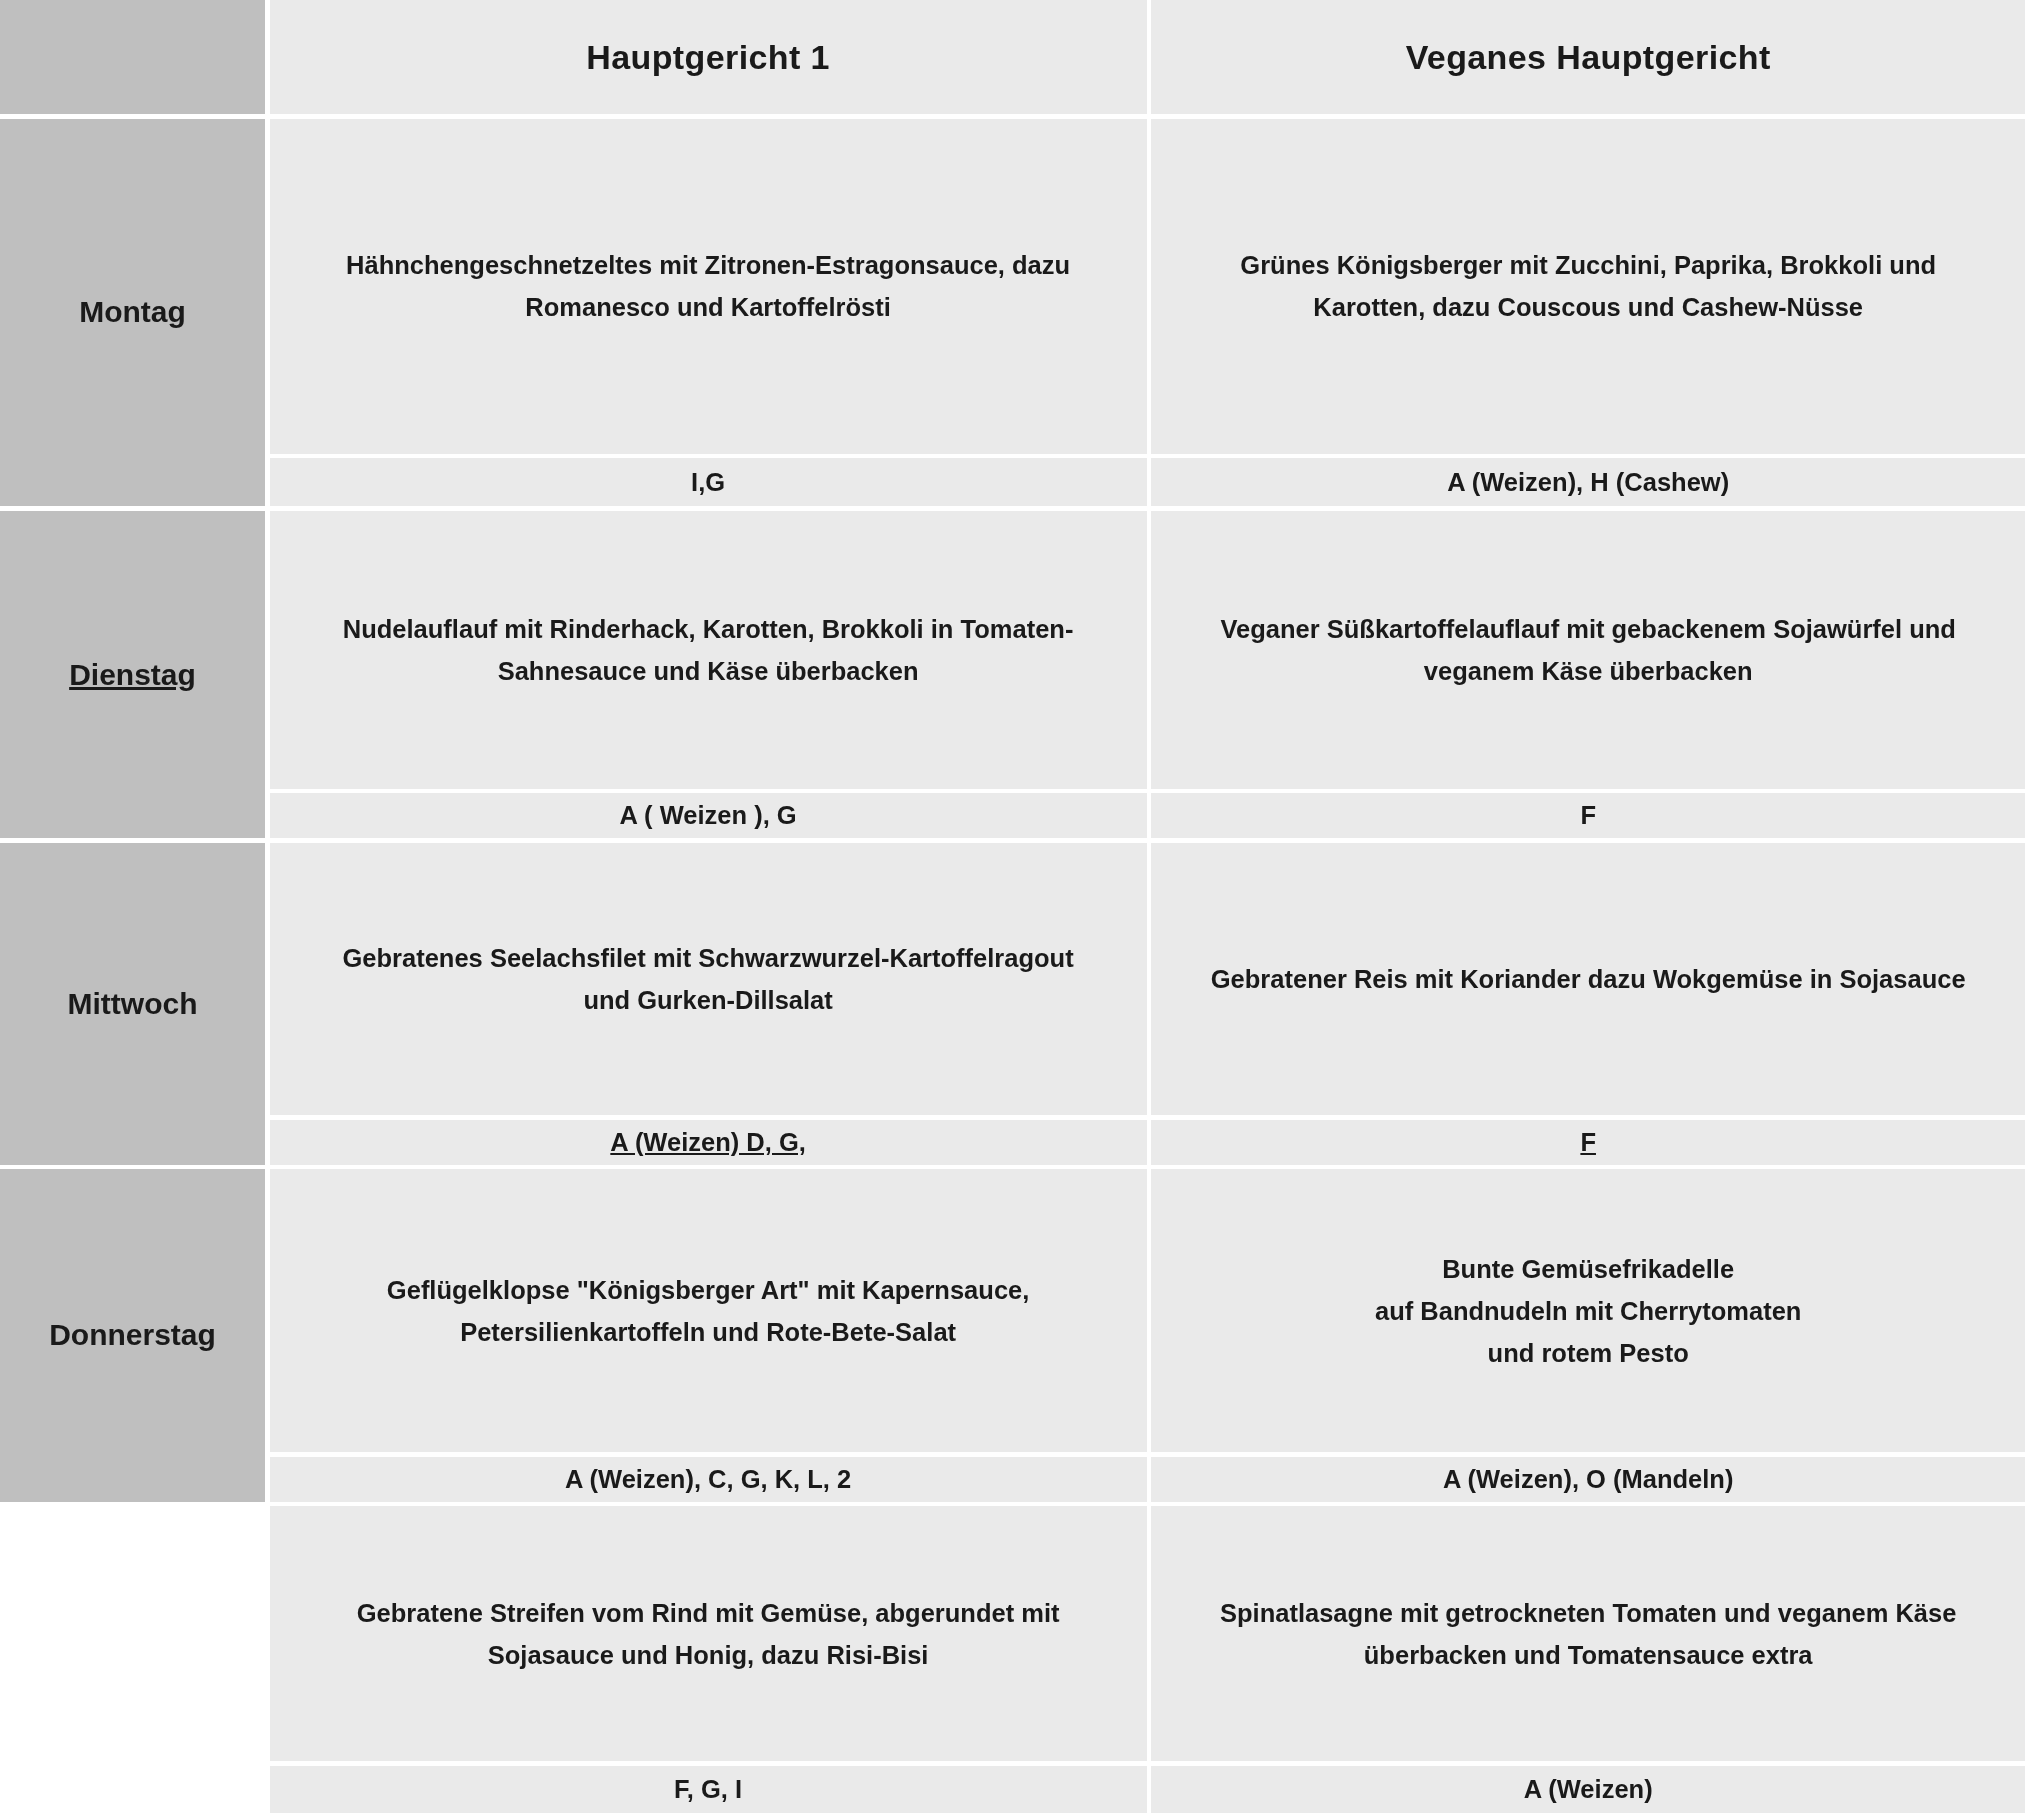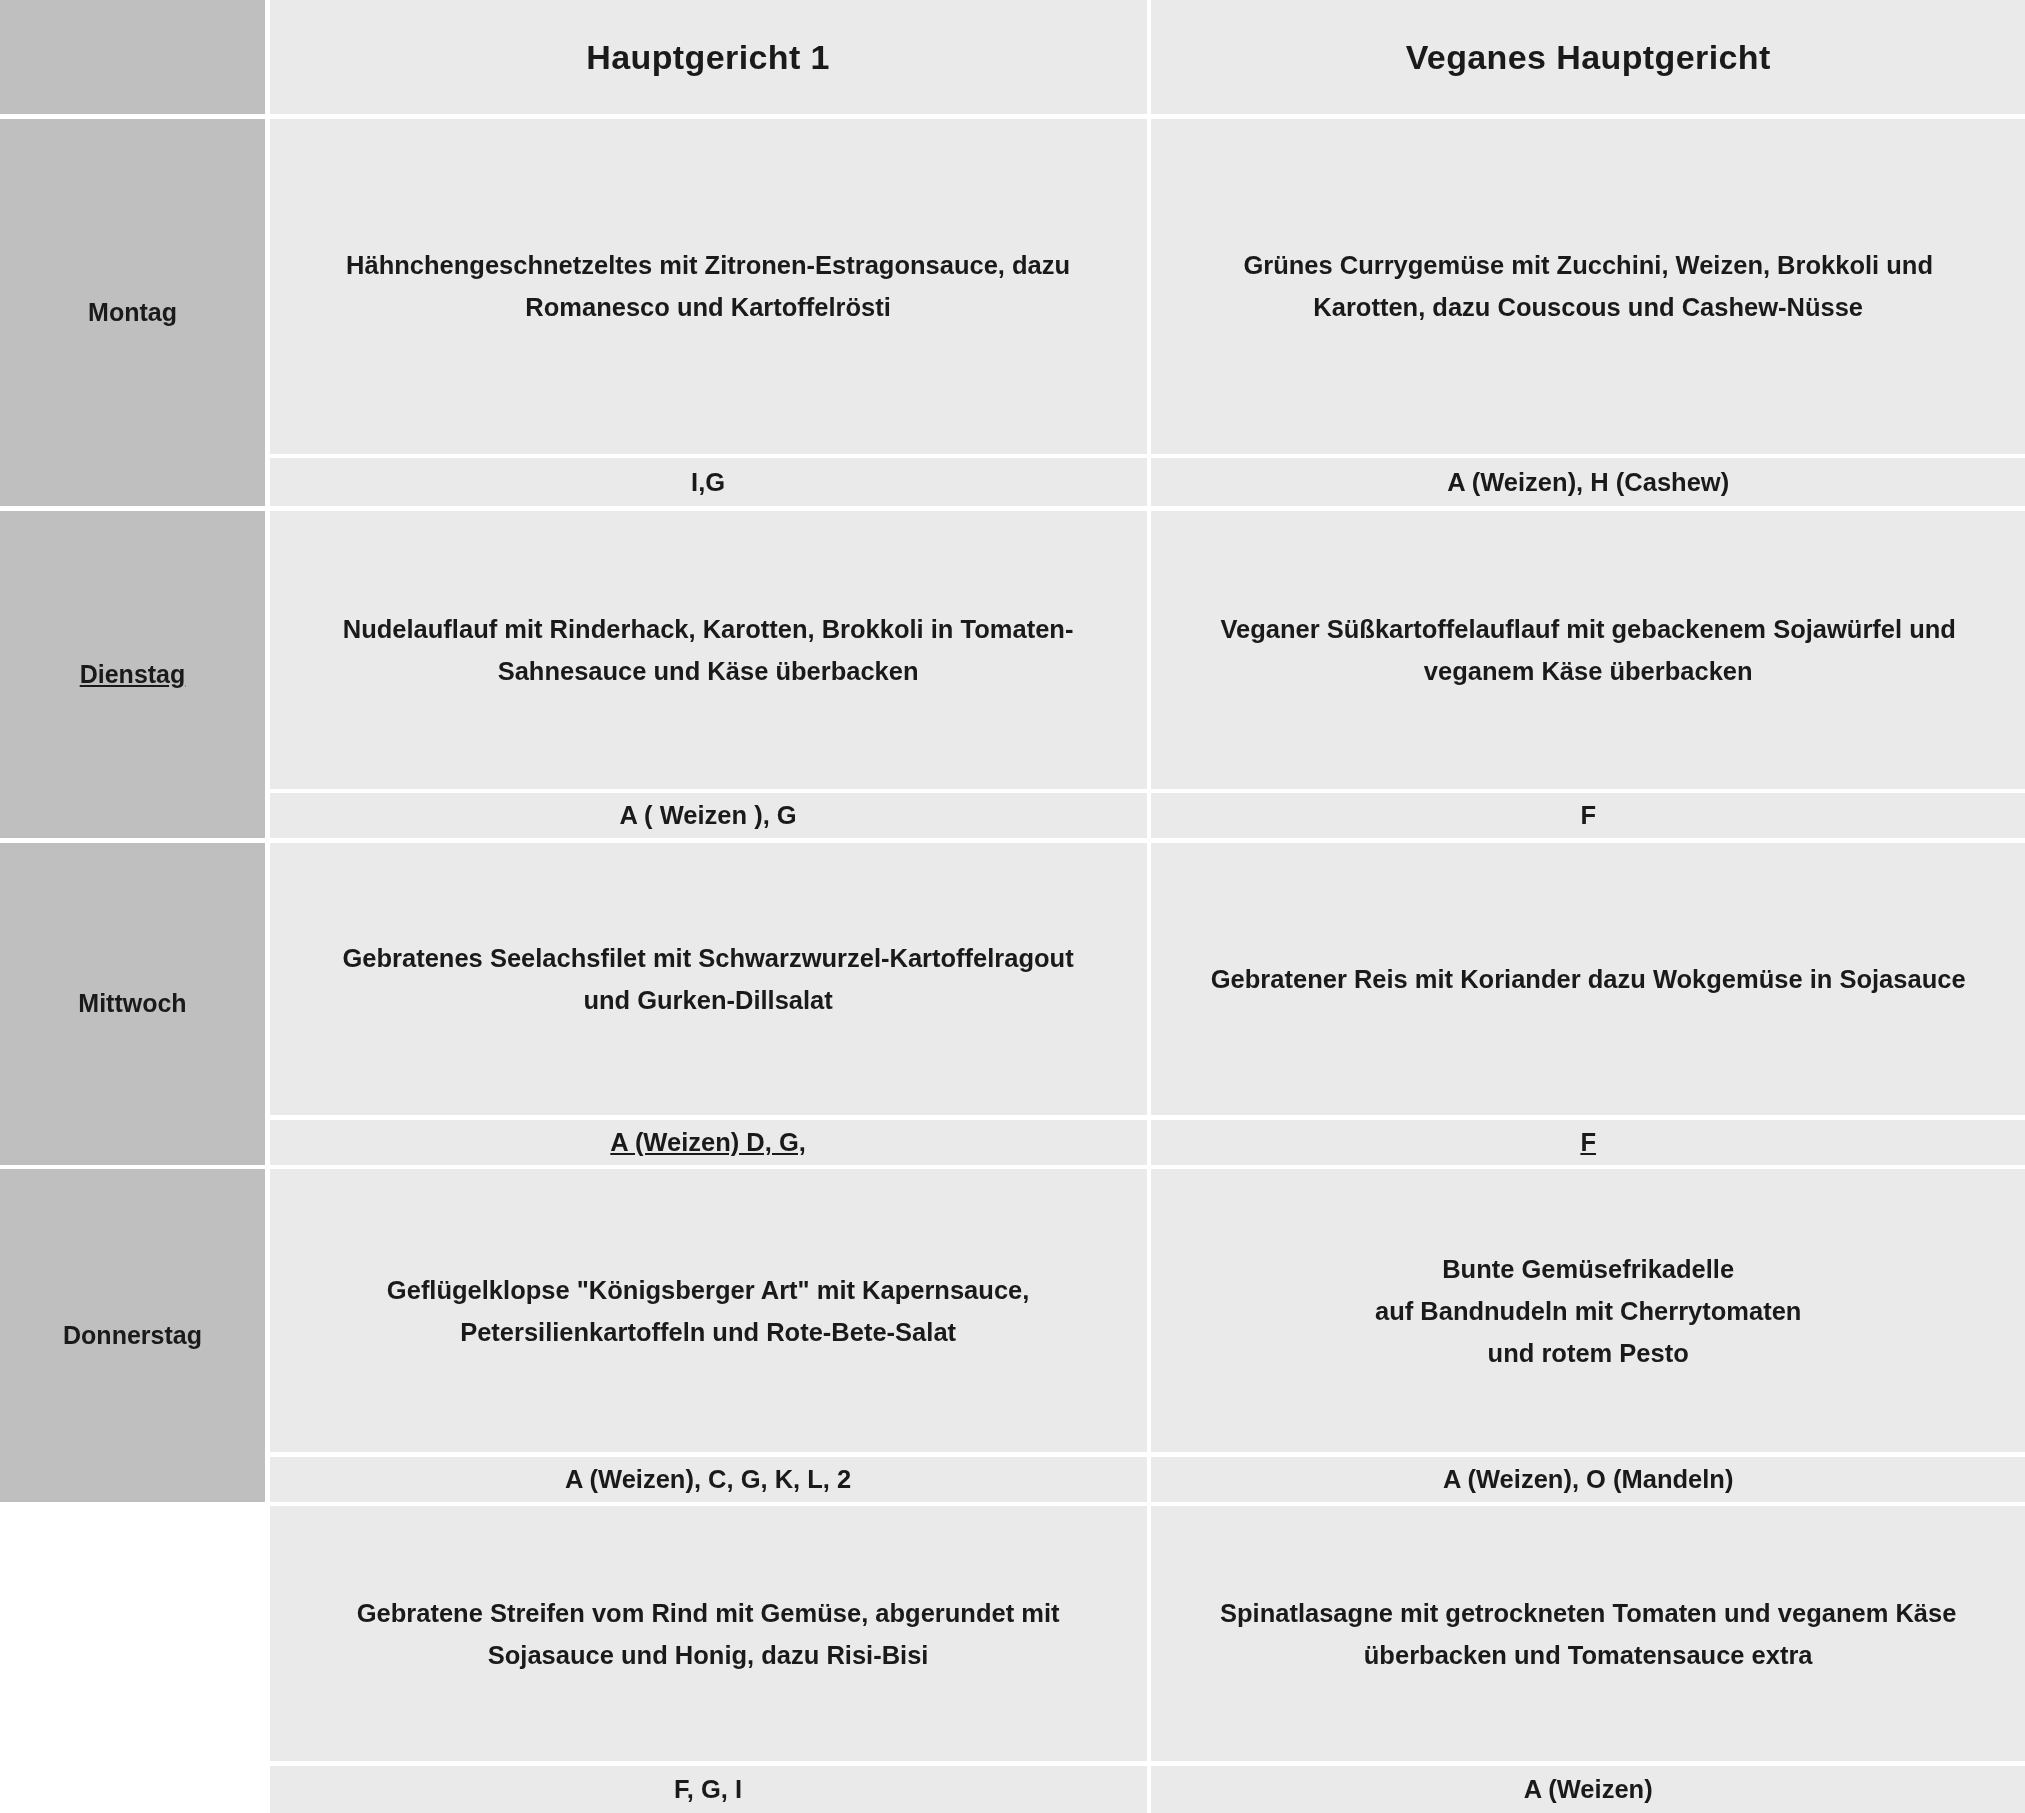--- a/index.html
+++ b/index.html
@@ -34,21 +34,21 @@
     background: var(--day-cell-bg);
   }
   .head, .dish, .allergen {
     background: var(--content-cell-bg);
   }
   .head {
     font-size: 34px;
     letter-spacing: 0.4px;
   }
   .day {
-    font-size: 25px;
+    font-size: 30px;
     grid-column: 1;
   }
   .dish {
     font-size: 25.5px;
     line-height: 1.65;
     white-space: pre-line;
     padding: 0 7.7px;
   }
   .allergen {
     font-size: 25.5px;
@@ -81,21 +81,21 @@
 
 <div class="menu-table">
 
   <div class="cell corner c1 r1"></div>
   <div class="cell head c2 r1">Hauptgericht 1</div>
   <div class="cell head c3 r1">Veganes Hauptgericht</div>
 
   <div class="cell day day-mon">Montag</div>
   <div class="cell dish c2 r-mon-main">Hähnchengeschnetzeltes mit Zitronen-Estragonsauce, dazu
 Romanesco und Kartoffelrösti</div>
-  <div class="cell dish c3 r-mon-main">Grünes Currygemüse mit Zucchini, Weizen, Brokkoli und
+  <div class="cell dish c3 r-mon-main">Grünes Königsberger mit Zucchini, Paprika, Brokkoli und
 Karotten, dazu Couscous und Cashew-Nüsse</div>
   <div class="cell allergen c2 r-mon-all">I,G</div>
   <div class="cell allergen c3 r-mon-all">A (Weizen), H (Cashew)</div>
 
   <div class="cell day day-tue">Dienstag</div>
   <div class="cell dish c2 r-tue-main">Nudelauflauf mit Rinderhack, Karotten, Brokkoli in Tomaten-
 Sahnesauce und Käse überbacken</div>
   <div class="cell dish c3 r-tue-main">Veganer Süßkartoffelauflauf mit gebackenem Sojawürfel und
 veganem Käse überbacken</div>
   <div class="cell allergen c2 r-tue-all">A ( Weizen ), G</div>

